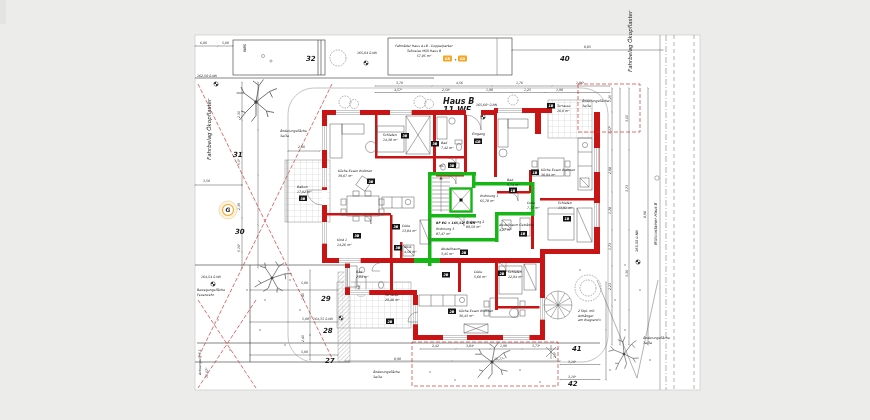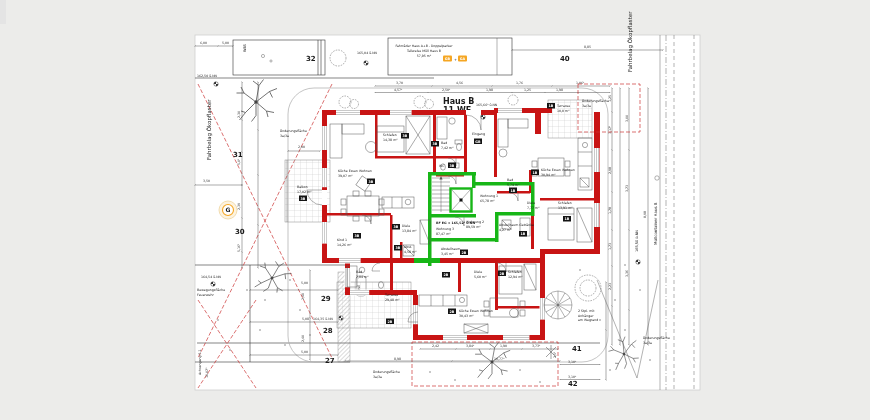--- a/index.html
+++ b/index.html
@@ -1,16 +1,16 @@
 <!DOCTYPE html>
 <html><head>
 <meta charset="utf-8">
 <style>
   html,body{margin:0;padding:0;background:#ececea;}
-  .stage{position:relative;width:842px;height:420px;overflow:hidden;background:#a3a3a3;}
+  .stage{position:relative;width:842px;height:420px;overflow:hidden;background:#a3a3a3;font-style:italic;}
   svg{position:absolute;left:0;top:0;}
   text{font-family:"DejaVu Sans",sans-serif;fill:#1a1a1a;}
   .t3{font-size:3.2px}.t35{font-size:3.5px}.t4{font-size:4px}.t55{font-size:5.5px}
   .b8{font-size:8px;font-weight:bold}.b7{font-size:7px;font-weight:bold}
   .dim{font-size:3.2px;fill:#333}
   .ln{stroke:#333;stroke-width:.6;fill:none}
   .lt{stroke:#aaa;stroke-width:.7;fill:none}
   .thin{stroke:#555;stroke-width:.45;fill:none}
   .furn *{stroke:#555;stroke-width:.5;fill:none}
   .win{stroke:#777;stroke-width:.4}

